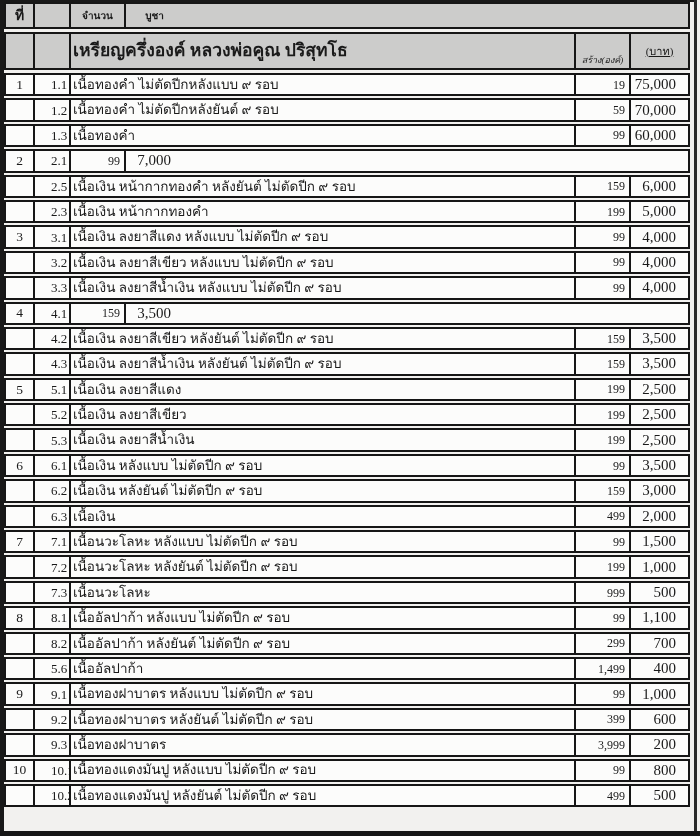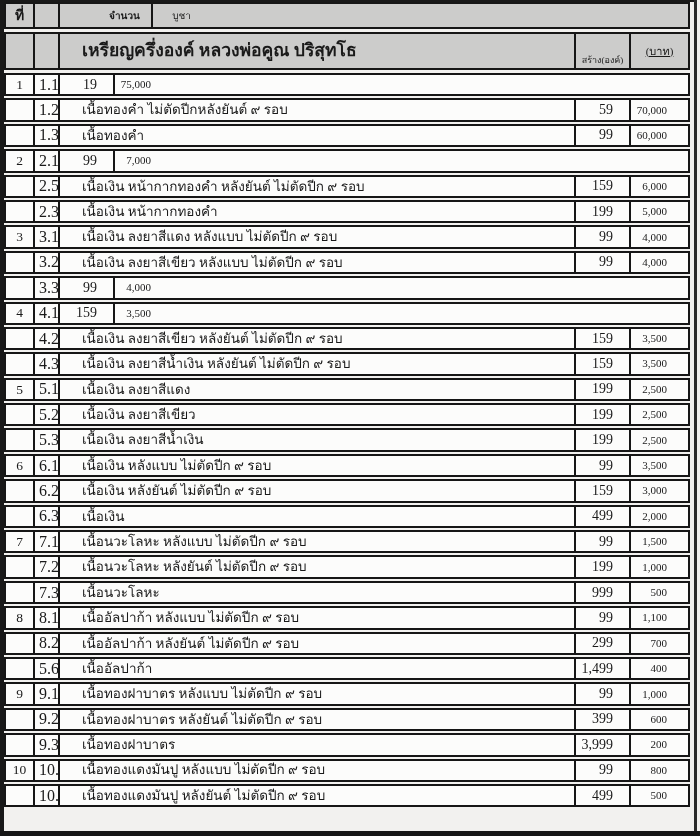--- a/index.html
+++ b/index.html
@@ -44,32 +44,32 @@
   .cell {
     box-sizing: border-box;
     display: flex;
     align-items: center;
     overflow: hidden;
     white-space: nowrap;
     line-height: 1;
   }
   .b { border-right: 2px solid #161616; }
   .c-no    { width: 29px;  justify-content: center; font-size: 13.5px; }
-  .c-sub   { width: 25px;  padding-left: 4px; font-size: 16px; }
-  .c-item  { flex: 1;      padding-left: 22px; font-size: 13.5px; }
-  .c-qty   { width: 55px;  justify-content: flex-end; padding-right: 16px; font-size: 14px; }
-  .c-price { width: 57px;  justify-content: flex-end; padding-right: 21px;  font-size: 11px; }
+  .c-sub   { width: 36px;  padding-left: 16px; font-size: 13px; }
+  .c-item  { flex: 1;      padding-left: 2px; font-size: 13.5px; }
+  .c-qty   { width: 55px;  justify-content: flex-end; padding-right: 4px; font-size: 12px; }
+  .c-price { width: 57px;  justify-content: flex-end; padding-right: 12px;  font-size: 15px; }
 
   
   .h1 .c-no    { font-weight: bold; font-size: 14px; padding-left: 0; }
   .h1 .c-item  { font-weight: bold; font-size: 14.5px; justify-content: center; padding-left: 0; }
-  .h1 .c-qty   { font-weight: bold; font-size: 10px; justify-content: center; padding-right: 0; margin-left: 38px; }
-  .h1 .c-price { font-weight: normal; font-size: 10px; justify-content: center; padding-right: 0; }
+  .h1 .c-qty   { font-weight: bold; font-size: 10px; justify-content: center; padding-right: 0; }
+  .h1 .c-price { font-weight: bold; font-size: 10px; justify-content: center; padding-right: 0; }
   .h2 .c-item  { font-weight: bold; font-size: 17.5px; }
-  .h2 .c-qty   { font-size: 9px; justify-content: center; align-items: flex-end; padding: 0 0 3px 0; }
+  .h2 .c-qty   { font-size: 9px; font-style: italic; justify-content: center; align-items: flex-end; padding: 0 0 3px 0; }
   .h2 .c-price { font-size: 11px; justify-content: center; padding-right: 0; text-decoration: underline; }
 </style>
 </head>
 <body>
 
 <div class="page">
 
   <div class="tbl">
 
     <div class="row hdr h1">
@@ -84,20 +84,21 @@
       <div class="cell c-sub b"></div>
       <div class="cell c-item b">เหรียญครึ่งองค์ หลวงพ่อคูณ ปริสุทโธ</div>
       <div class="cell c-qty b">สร้าง(องค์)</div>
       <div class="cell c-price">(บาท)</div>
     </div>
 
     <div id="rows-container">
     <div class="row dr">
       <div class="cell c-no b">1</div>
       <div class="cell c-sub b">1.1</div>
+      <div class="cell c-item b">เนื้อทองคำ ไม่ตัดปีกหลังแบบ ๙ รอบ</div>
       <div class="cell c-qty b">19</div>
       <div class="cell c-price">75,000</div>
     </div>
 
     <div class="row dr">
       <div class="cell c-no b"></div>
       <div class="cell c-sub b">1.2</div>
       <div class="cell c-item b">เนื้อทองคำ ไม่ตัดปีกหลังยันต์ ๙ รอบ</div>
       <div class="cell c-qty b">59</div>
       <div class="cell c-price">70,000</div>
@@ -146,20 +147,21 @@
       <div class="cell c-no b"></div>
       <div class="cell c-sub b">3.2</div>
       <div class="cell c-item b">เนื้อเงิน  ลงยาสีเขียว หลังแบบ ไม่ตัดปีก ๙ รอบ</div>
       <div class="cell c-qty b">99</div>
       <div class="cell c-price">4,000</div>
     </div>
 
     <div class="row dr">
       <div class="cell c-no b"></div>
       <div class="cell c-sub b">3.3</div>
+      <div class="cell c-item b">เนื้อเงิน  ลงยาสีน้ำเงิน หลังแบบ ไม่ตัดปีก ๙ รอบ</div>
       <div class="cell c-qty b">99</div>
       <div class="cell c-price">4,000</div>
     </div>
 
     <div class="row dr">
       <div class="cell c-no b">4</div>
       <div class="cell c-sub b">4.1</div>
       <div class="cell c-qty b">159</div>
       <div class="cell c-price">3,500</div>
     </div>

